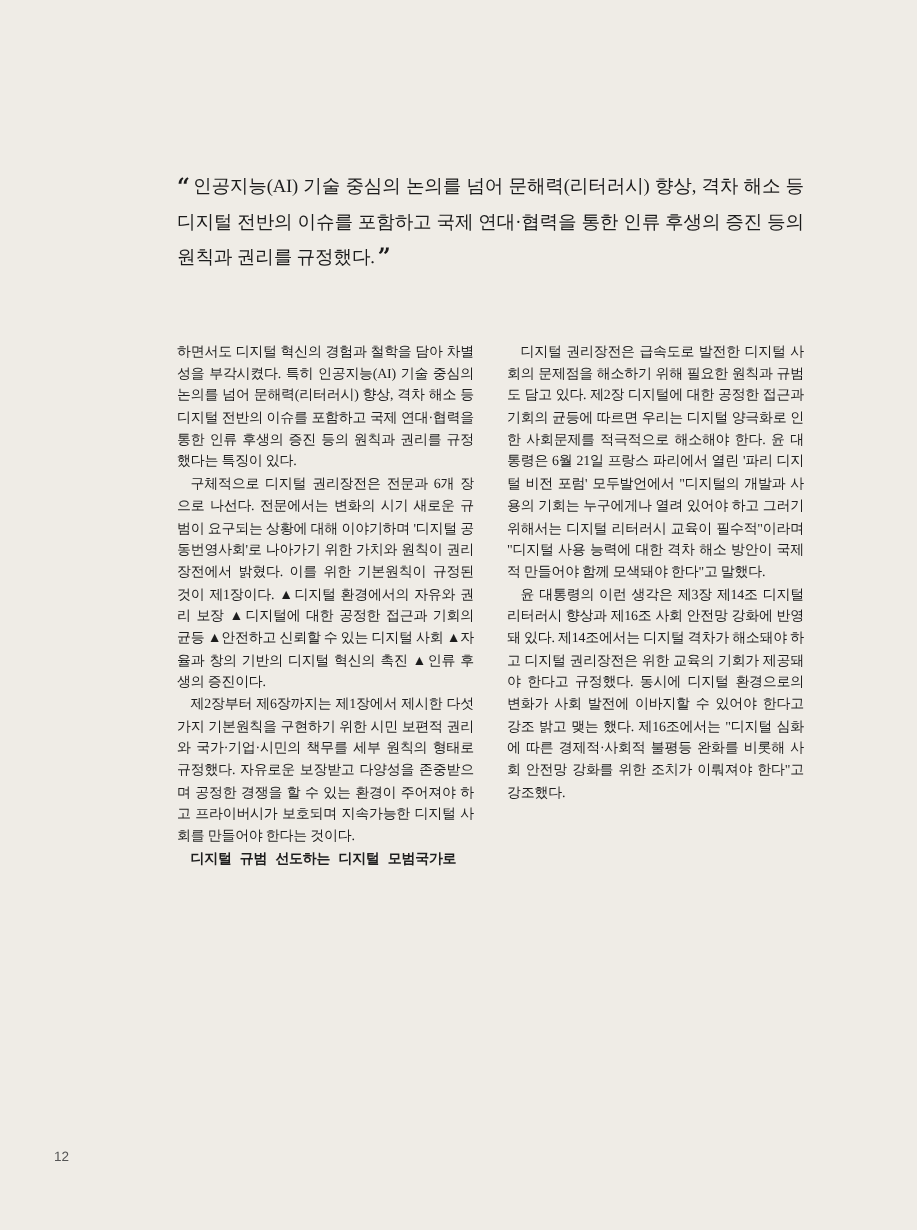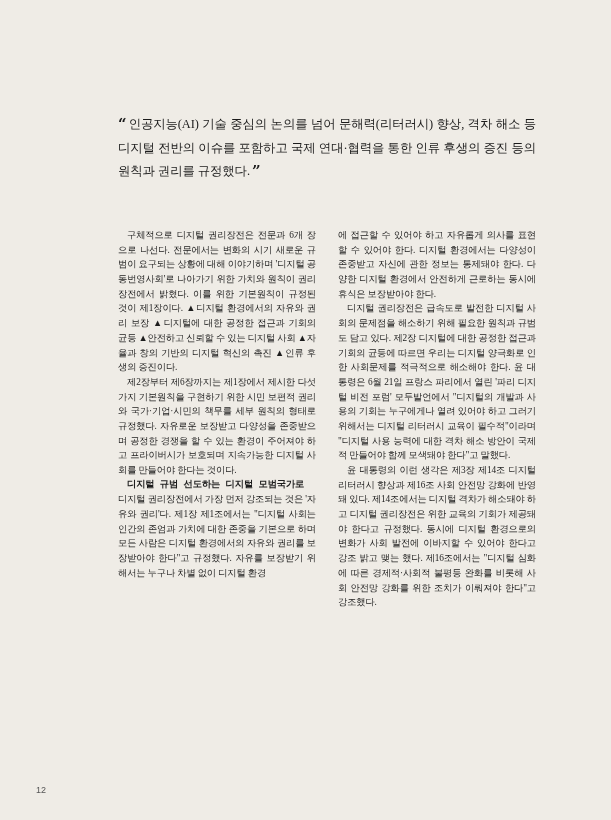--- a/index.html
+++ b/index.html
@@ -85,43 +85,41 @@
   }
 
   
   .folio {
     position: absolute;
     left: 36px;
     top: 766px;
     font-family: Liberation Sans, sans-serif;
     font-size: 9px;
     color: #555;
-    margin-top: 19px;
   }
 </style>
 </head>
 <body>
 
 <div class="page">
 
   <div class="pullquote">
     <span class="quote-mark">“</span><span>인공지능(AI) 기술 중심의 논의를 넘어 문해력(리터러시) 향상, 격차 해소 등 디지털 전반의 이슈를 포함하고 국제 연대·협력을 통한 인류 후생의 증진 등의 원칙과 권리를 규정했다.</span><span class="quote-mark close">”</span>
   </div>
 
   <div class="columns">
 
     <div class="col">
+      <p class="no-indent">하면서도 디지털 혁신의 경험과 철학을 담아 차별성을 부각시켰다. 특히 인공지능(AI) 기술 중심의 논의를 넘어 문해력(리터러시) 향상, 격차 해소 등 디지털 전반의 이슈를 포함하고 국제 연대·협력을 통한 인류 후생의 증진 등의 원칙과 권리를 규정했다는 특징이 있다.</p>
       <p>구체적으로 디지털 권리장전은 전문과 6개 장으로 나선다. 전문에서는 변화의 시기 새로운 규범이 요구되는 상황에 대해 이야기하며 '디지털 공동번영사회'로 나아가기 위한 가치와 원칙이 권리장전에서 밝혔다. 이를 위한 기본원칙이 규정된 것이 제1장이다. ▲디지털 환경에서의 자유와 권리 보장 ▲디지털에 대한 공정한 접근과 기회의 균등 ▲안전하고 신뢰할 수 있는 디지털 사회 ▲자율과 창의 기반의 디지털 혁신의 촉진 ▲인류 후생의 증진이다.</p>
       <p>제2장부터 제6장까지는 제1장에서 제시한 다섯 가지 기본원칙을 구현하기 위한 시민 보편적 권리와 국가·기업·시민의 책무를 세부 원칙의 형태로 규정했다. 자유로운 보장받고 다양성을 존중받으며 공정한 경쟁을 할 수 있는 환경이 주어져야 하고 프라이버시가 보호되며 지속가능한 디지털 사회를 만들어야 한다는 것이다.</p>
       <p class="subhead">디지털 규범 선도하는 디지털 모범국가로</p>
-      <p class="no-indent">디지털 권리장전에서 가장 먼저 강조되는 것은 '자유와 권리'다. 제1장 제1조에서는 "디지털 사회는 인간의 존엄과 가치에 대한 존중을 기본으로 하며 모든 사람은 디지털 환경에서의 자유와 권리를 보장받아야 한다"고 규정했다. 자유를 보장받기 위해서는 누구나 차별 없이 디지털 환경</p>
     </div>
 
     <div class="col">
-      <p class="no-indent">에 접근할 수 있어야 하고 자유롭게 의사를 표현할 수 있어야 한다. 디지털 환경에서는 다양성이 존중받고 자신에 관한 정보는 통제돼야 한다. 다양한 디지털 환경에서 안전하게 근로하는 동시에 휴식은 보장받아야 한다.</p>
       <p>디지털 권리장전은 급속도로 발전한 디지털 사회의 문제점을 해소하기 위해 필요한 원칙과 규범도 담고 있다. 제2장 디지털에 대한 공정한 접근과 기회의 균등에 따르면 우리는 디지털 양극화로 인한 사회문제를 적극적으로 해소해야 한다. 윤 대통령은 6월 21일 프랑스 파리에서 열린 '파리 디지털 비전 포럼' 모두발언에서 "디지털의 개발과 사용의 기회는 누구에게나 열려 있어야 하고 그러기 위해서는 디지털 리터러시 교육이 필수적"이라며 "디지털 사용 능력에 대한 격차 해소 방안이 국제적 만들어야 함께 모색돼야 한다"고 말했다.</p>
       <p>윤 대통령의 이런 생각은 제3장 제14조 디지털 리터러시 향상과 제16조 사회 안전망 강화에 반영돼 있다. 제14조에서는 디지털 격차가 해소돼야 하고 디지털 권리장전은 위한 교육의 기회가 제공돼야 한다고 규정했다. 동시에 디지털 환경으로의 변화가 사회 발전에 이바지할 수 있어야 한다고 강조 밝고 맺는 했다. 제16조에서는 "디지털 심화에 따른 경제적·사회적 불평등 완화를 비롯해 사회 안전망 강화를 위한 조치가 이뤄져야 한다"고 강조했다.</p>
     </div>
 
   </div>
 
   <div class="folio">12</div>
 
 </div>
 

